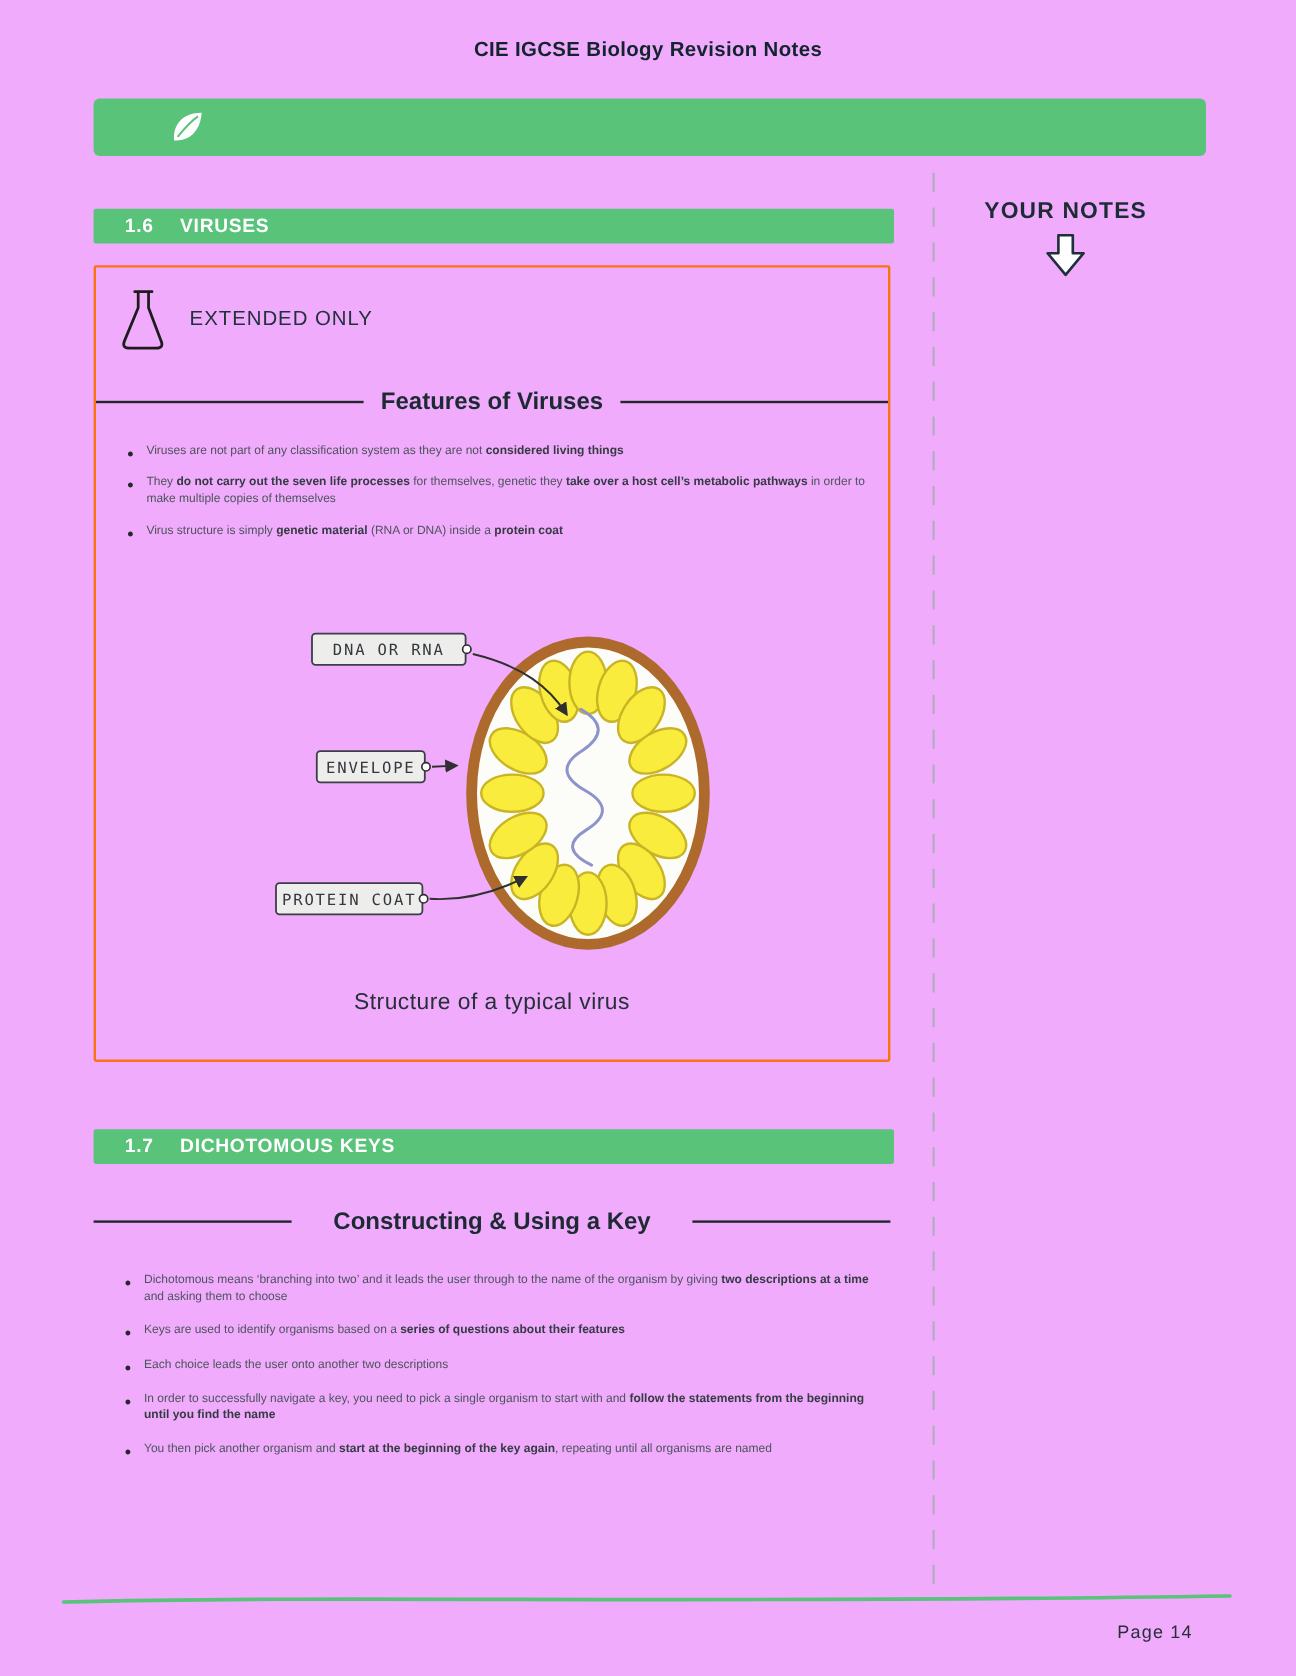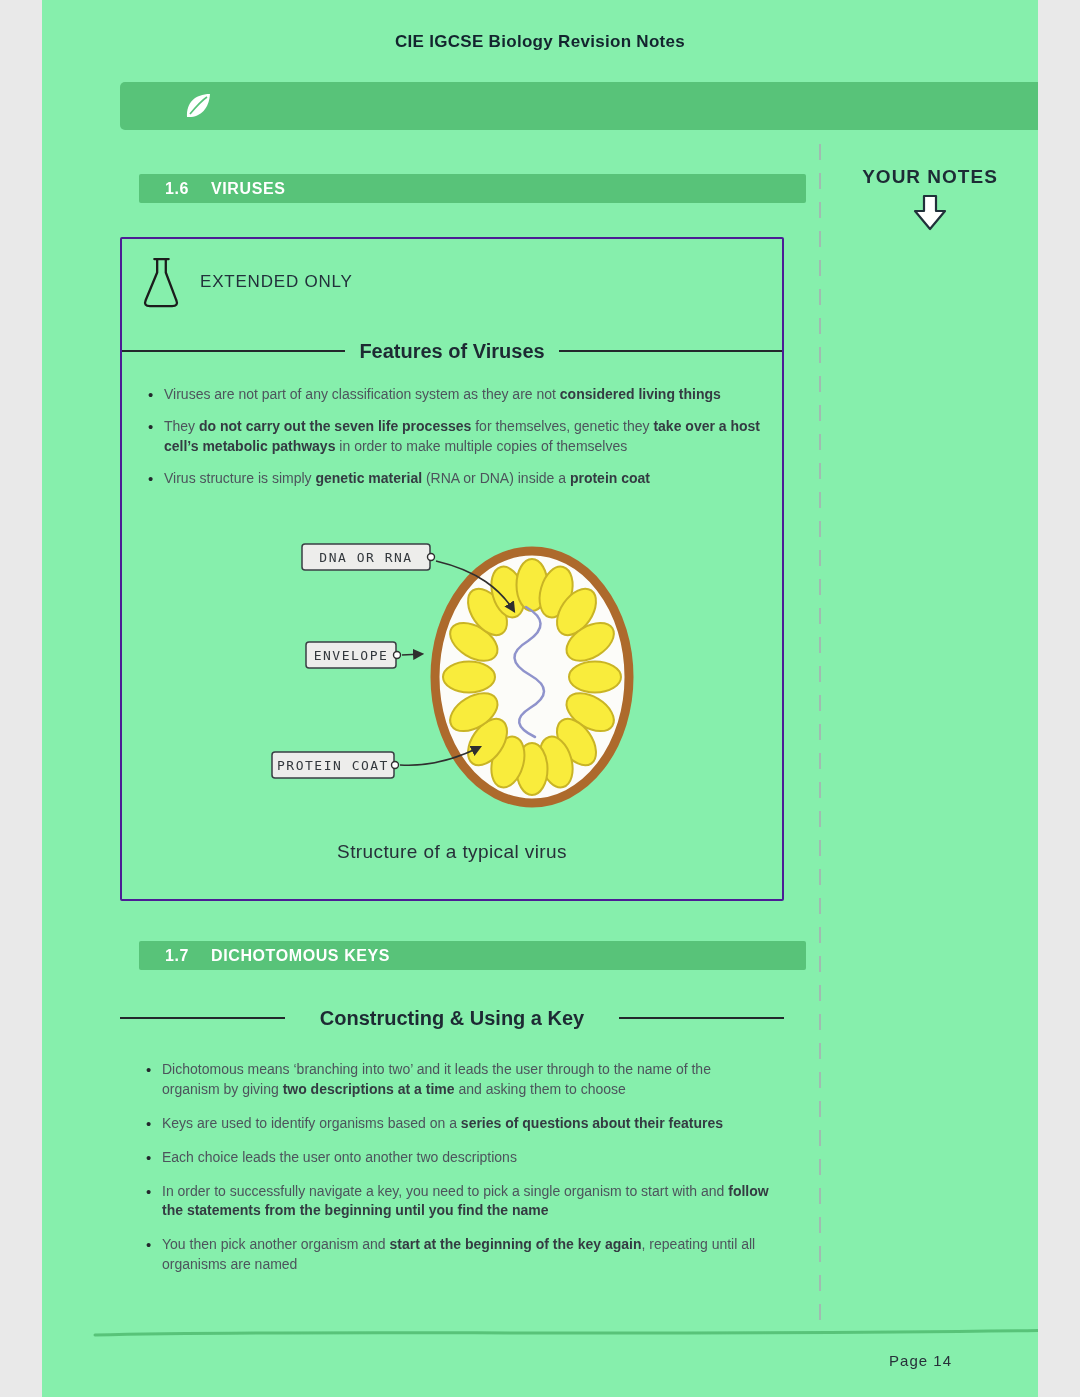--- a/index.html
+++ b/index.html
@@ -1,45 +1,45 @@
 <!DOCTYPE html>
 <html><head>
 <meta charset="utf-8">
 <style>
   html,body{margin:0;padding:0;background:#e9e9e9;}
-  .page{position:relative;width:996px;height:1397px;background:#86efac;font-family:"Liberation Sans",sans-serif;overflow:hidden;margin:0 auto;}
+  .page{position:relative;width:1080px;height:1397px;background:#f0abfc;font-family:"Liberation Sans",sans-serif;overflow:hidden;margin:0 auto;}
 
   .doc-header{position:absolute;top:32px;left:0;width:100%;text-align:center;font-size:17px;font-weight:700;color:#13242e;letter-spacing:.3px;}
 
   .banner{position:absolute;left:78px;top:82px;width:927px;height:48px;background:var(--accent,#58c379);border-radius:5px;display:flex;align-items:center;}
   .leaf-wrap{position:absolute;left:62px;top:8px;width:32px;height:32px;}
   .banner-title{width:100%;text-align:center;color:#ffffff;font-size:20px;font-weight:700;letter-spacing:.6px;}
 
-  .secbar{position:absolute;left:78px;width:667px;height:29px;background:var(--accent,#58c379);display:flex;align-items:center;color:#fff;font-weight:700;font-size:16px;letter-spacing:.6px;border-radius:2px;margin-left:19px;}
+  .secbar{position:absolute;left:78px;width:667px;height:29px;background:var(--accent,#58c379);display:flex;align-items:center;color:#fff;font-weight:700;font-size:16px;letter-spacing:.6px;border-radius:2px;}
   .secbar-16{top:174px;} .secbar-17{top:941px;}
   .secnum{margin-left:26px;} .sectitle{margin-left:22px;}
 
   .dashline{position:absolute;left:776px;top:142px;}
 
   .notes{position:absolute;left:806px;top:166px;width:164px;text-align:center;}
   .notes-label{font-size:19px;font-weight:700;color:#1d2b35;letter-spacing:1px;}
   .notes-arrow{margin-top:5px;}
 
-  .extbox{position:absolute;left:78px;top:237px;width:664px;height:664px;border:2px solid #4c1d95;border-radius:2px;box-sizing:border-box;}
+  .extbox{position:absolute;left:78px;top:221px;width:664px;height:664px;border:2px solid #f97316;border-radius:2px;box-sizing:border-box;}
   .flask{position:absolute;left:16px;top:16px;}
   .extlabel{position:absolute;left:78px;top:33px;font-size:17px;color:#22313b;letter-spacing:.8px;}
 
   .divider{position:absolute;display:flex;align-items:center;height:28px;}
   .divider-in{left:0;top:98px;width:100%;}
   .divider-out{left:78px;top:1004px;width:664px;gap:21px;}
   .hline{flex:1;height:2px;background:#23282c;}
   .subhead{padding:0 14px;font-size:20px;font-weight:700;color:#1d2a33;white-space:nowrap;}
 
   .bullets{position:absolute;margin:0;list-style:none;box-sizing:border-box;padding:0 12px 0 22px;}
-  .bullets li{position:relative;padding-left:20px;margin-bottom:12px;font-size:14px;line-height:1.42;color:#4d545c;}
+  .bullets li{position:relative;padding-left:20px;margin-bottom:12px;font-size:10px;line-height:1.42;color:#4d545c;}
   .bullets li::before{content:"\2022";position:absolute;left:4px;top:-1px;color:#23282d;font-size:15px;}
   .bullets b{color:#343b42;font-weight:700;}
   .bullets-in{left:0;top:146px;width:100%;}
   .bullets-out{left:78px;top:1060px;width:664px;}
   .bullets-out li{margin-bottom:14px;}
 
   .virus-wrap{position:absolute;left:0;top:298px;width:100%;text-align:center;}
   .caption{position:absolute;left:0;top:602px;width:100%;text-align:center;font-size:19px;color:#273039;letter-spacing:.4px;}
 
   .label-text{font-family:"DejaVu Sans Mono",monospace;font-size:13px;letter-spacing:1.5px;fill:#33383d;}

